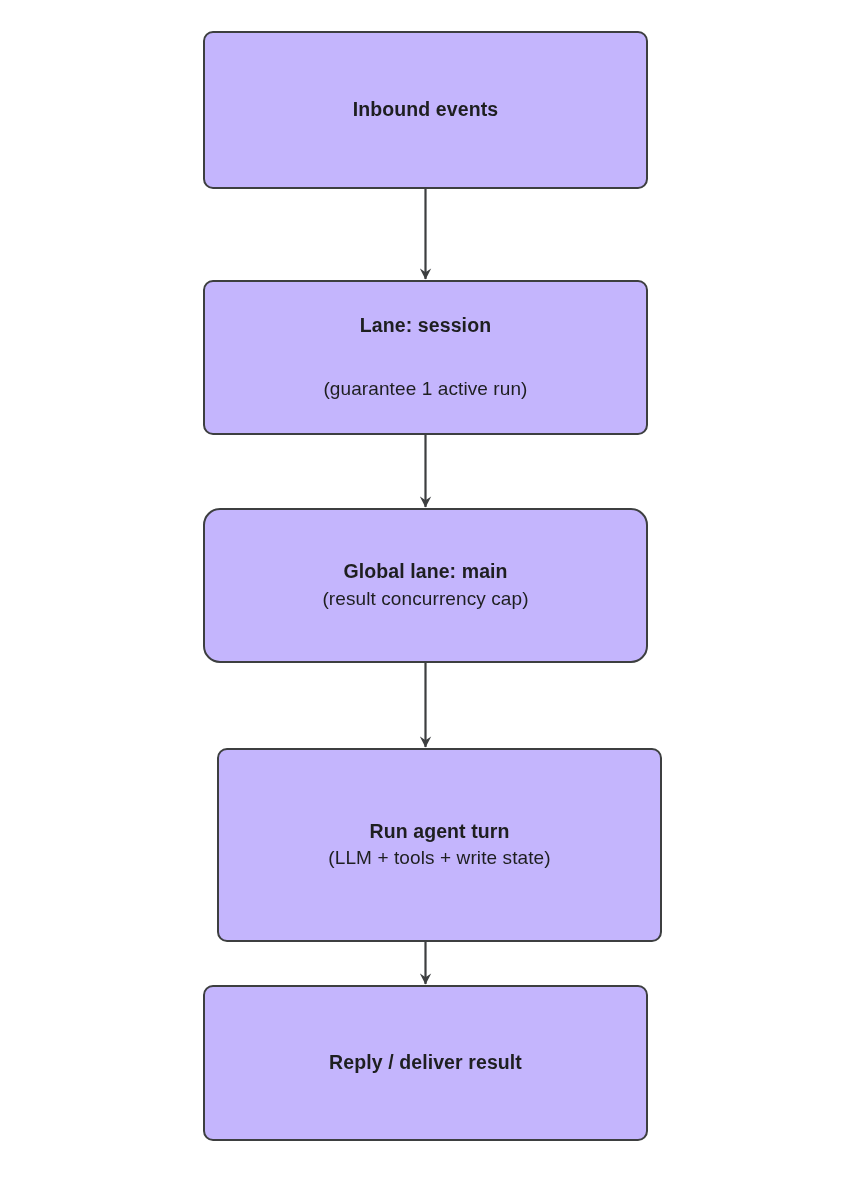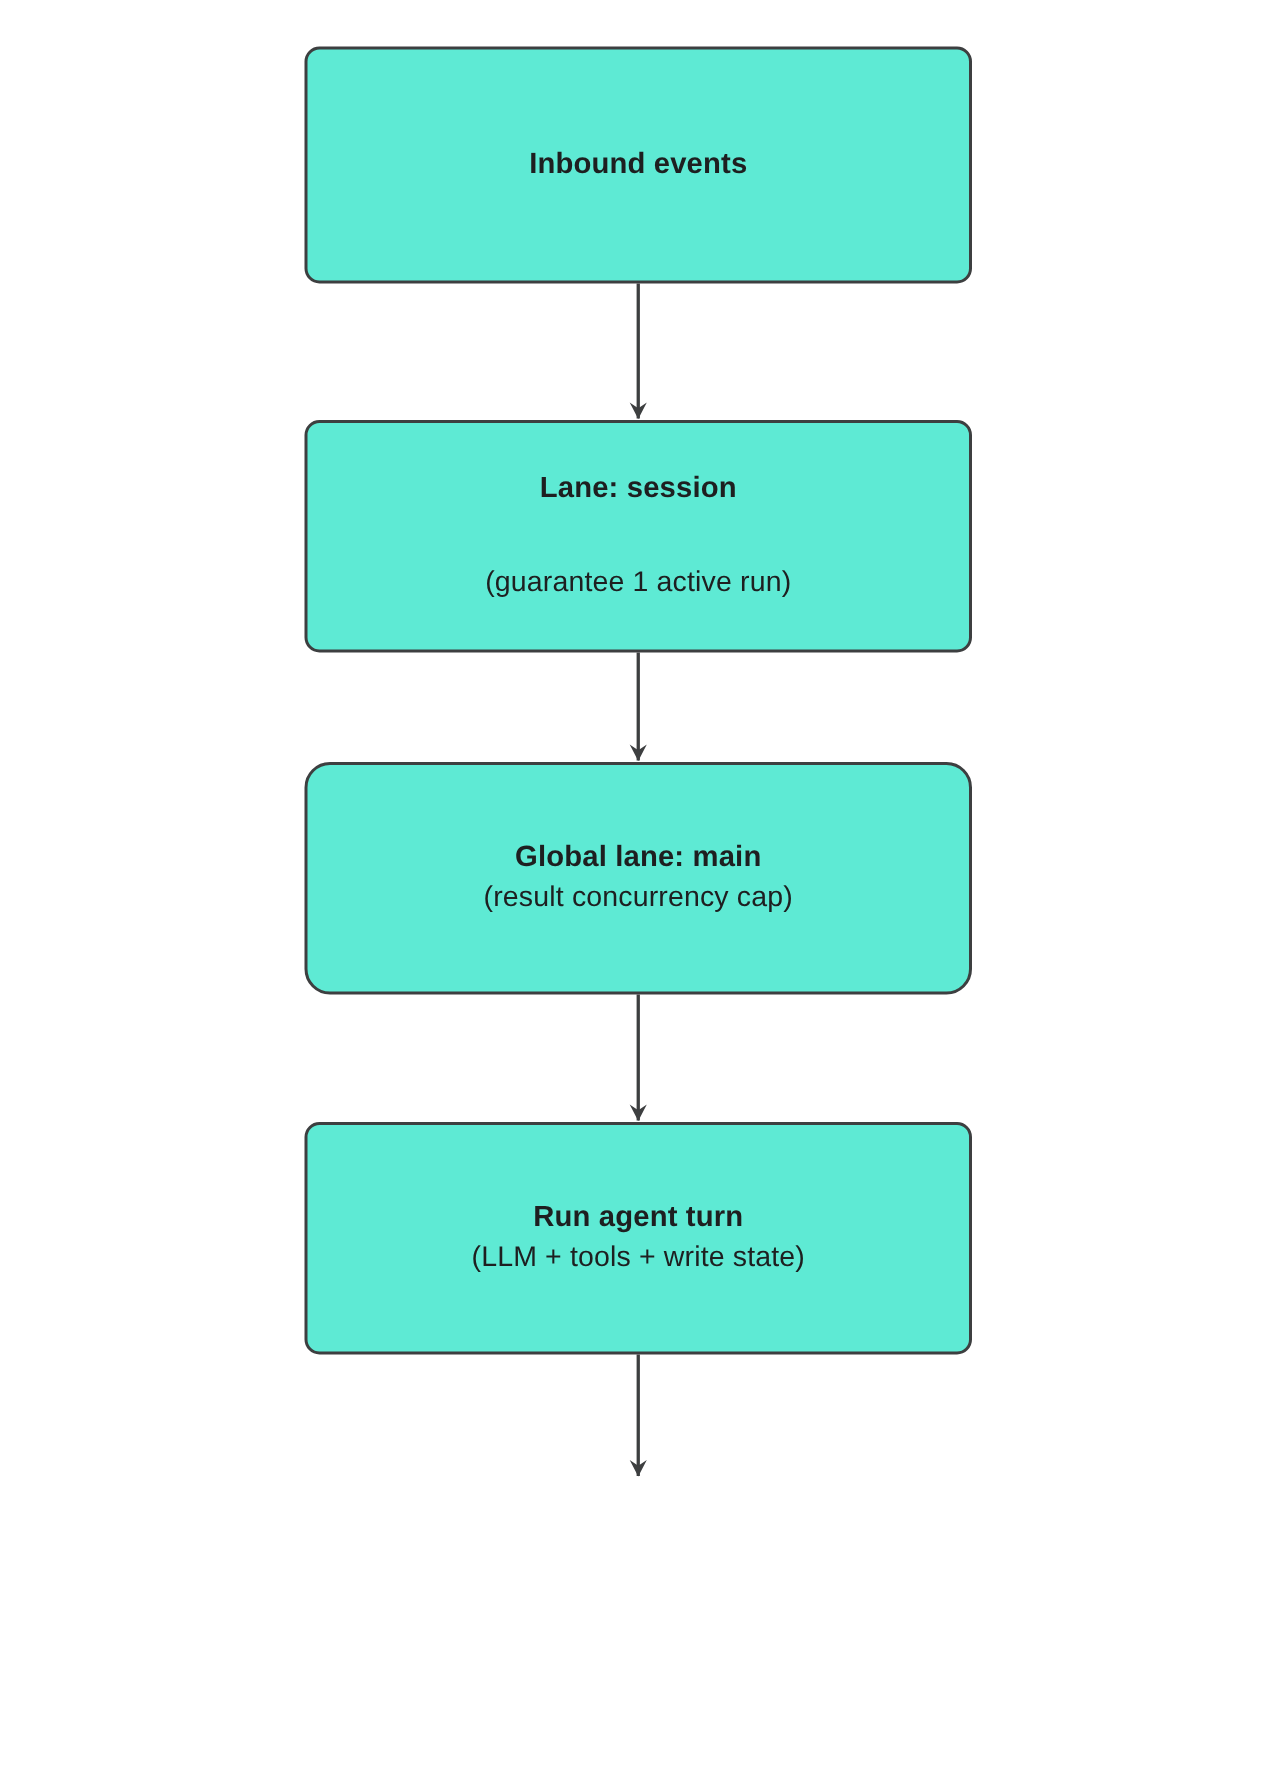--- a/index.html
+++ b/index.html
@@ -29,21 +29,21 @@
     width: 846px;
     height: 1181px;
     pointer-events: none;
   }
 
   .node {
     position: absolute;
     box-sizing: border-box;
     left: 203px;
     width: 445px;
-    background: #5eead4;
+    background: #c4b5fd;
     border: 2px solid #3d3f40;
     border-radius: 10px;
     display: flex;
     flex-direction: column;
     align-items: center;
     justify-content: center;
     text-align: center;
   }
 
   .node-title {
@@ -62,21 +62,21 @@
     letter-spacing: 0.1px;
     text-align: right;
   }
 
   .node-sub:empty { display: none; }
 
   
   #node-0 { top: 31px;  height: 158px; }
   #node-1 { top: 280px; height: 155px; gap: 36px; }
   #node-2 { top: 508px; height: 155px; border-radius: 17px; }
-  #node-3 { top: 748px; height: 155px; }
+  #node-3 { top: 748px; height: 194px; margin-left: 14px; }
   #node-4 { top: 985px; height: 156px; }
 </style>
 </head>
 <body>
 
 <div id="flowchart">
 
   <svg class="edge-layer" width="846" height="1181" viewBox="0 0 846 1181" aria-hidden="true">
     <defs>
       <marker id="arrowV" markerWidth="14" markerHeight="12" refX="11.2" refY="6" orient="auto" markerUnits="userSpaceOnUse">
@@ -105,14 +105,18 @@
   <div class="node" id="node-2">
     <div class="node-title">Global lane: main</div>
     <div class="node-sub">(result concurrency cap)</div>
   </div>
 
   <div class="node" id="node-3">
     <div class="node-title">Run agent turn</div>
     <div class="node-sub">(LLM + tools + write state)</div>
   </div>
 
+  <div class="node" id="node-4">
+    <div class="node-title">Reply / deliver result</div>
+
+  </div>
 
 </div>
 
 </body></html>

